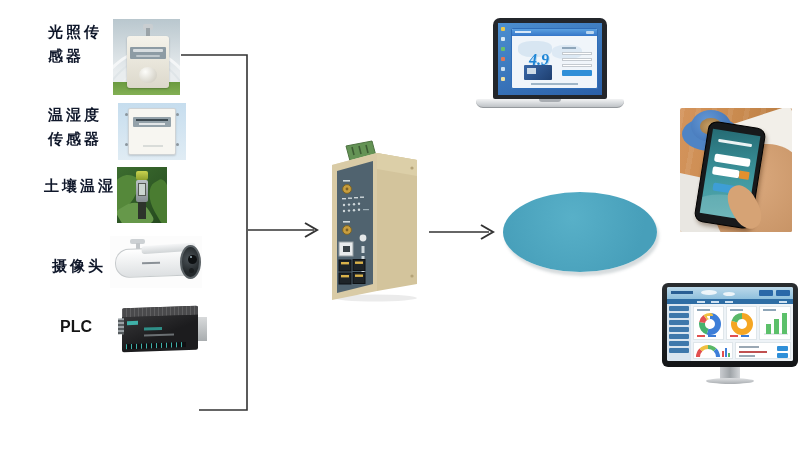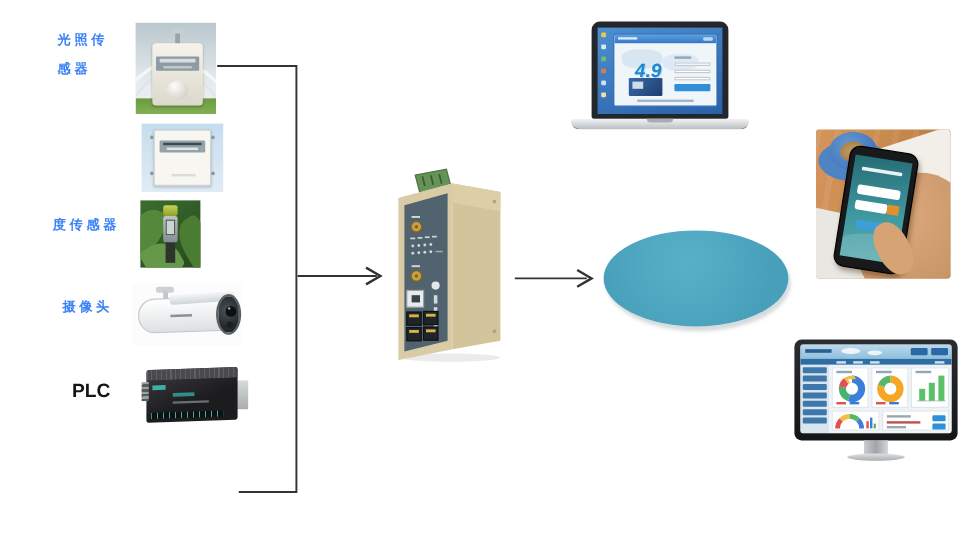--- a/index.html
+++ b/index.html
@@ -1,22 +1,22 @@
 <!DOCTYPE html>
 <html><head>
 <meta charset="utf-8">
 <style>
   * { margin:0; padding:0; box-sizing:border-box; }
   body { background:#ffffff; font-family:"Liberation Sans", sans-serif; }
   .canvas { position:relative; width:800px; height:464px; background:#ffffff; overflow:hidden; }
   .abs { position:absolute; }
 
   
-  .cn-label { position:absolute; font-family:Liberation Serif, serif;
-              font-size:11px; font-weight:700; color:#3b82f6; letter-spacing:3px;
+  .cn-label { position:absolute; font-family:Liberation Mono, monospace;
+              font-size:15px; font-weight:700; color:#0f172a; letter-spacing:3px;
               line-height:24px; white-space:nowrap; }
   .plc-label { position:absolute; font-family:"Liberation Sans", sans-serif;
                font-size:16px; font-weight:700; color:#151515; }
 
   
   .photo { position:absolute; overflow:hidden; }
 
   
   .ph-light { left:113px; top:19px; width:67px; height:76px;
               background:linear-gradient(#b9c7ce, #e9edef 70%); }
@@ -106,21 +106,21 @@
                 background:linear-gradient(160deg,#4c8fd0,#2a5fa8); overflow:hidden; }
   .lap-icon { position:absolute; left:3px; width:4px; height:4px; border-radius:1px; }
   .lap-win { position:absolute; left:13px; top:5px; right:4px; bottom:6px;
              background:#f0f5fa; border-radius:2px; border:1px solid #2f6db8; overflow:hidden; }
   .lap-title { position:absolute; left:0; top:0; right:0; height:7px;
                background:linear-gradient(#5aa0e0,#3576c8); }
   .lap-title .td { position:absolute; left:3px; top:2px; width:16px; height:2px; background:#d8e8f8; }
   .lap-title .tb { position:absolute; right:3px; top:2px; width:8px; height:3px; background:#bcd6ee; border-radius:1px; }
   .lap-map1 { position:absolute; left:6px; top:12px; width:34px; height:16px; background:#d8e6f2; border-radius:40%; }
   .lap-map2 { position:absolute; left:40px; top:16px; width:30px; height:14px; background:#dde9f4; border-radius:40%; }
-  .lap-big { position:absolute; left:17px; top:22px; font-family:Liberation Sans, sans-serif;
+  .lap-big { position:absolute; left:17px; top:22px; font-family:Liberation Serif, serif;
              font-weight:700; font-style:italic; font-size:16px; color:#1f86d6;
              text-shadow:1px 1px 0 #bcdaf0; }
   .lap-img { position:absolute; left:12px; bottom:8px; width:28px; height:15px; border-radius:1px;
              background:linear-gradient(135deg,#3a68a8,#1e3f70); }
   .lap-img i { position:absolute; left:3px; top:3px; width:9px; height:6px; background:#cfdce8; display:block; }
   .lap-form { position:absolute; right:5px; top:18px; width:30px; }
   .lap-form .fl { height:3px; background:#ffffff; border:1px solid #c4cad0; margin-bottom:3px; }
   .lap-form .fb { height:6px; background:#2f8fd8; border-radius:1px; margin-top:2px; }
   .lap-form .lbl { height:2px; width:14px; background:#8fa6ba; margin-bottom:3px; }
   .lap-foot { position:absolute; left:22%; bottom:3px; width:56%; height:2px; background:#9fb6c8; }
@@ -193,24 +193,28 @@
 </style>
 </head>
 <body>
 
 <div class="canvas">
 
   <div class="cn-label" style="left:48px; top:22px;">
     <div>光照传</div>
     <div>感器</div>
   </div>
+  <div class="cn-label" style="left:48px; top:105px;">
+    <div>温湿度</div>
+    <div>传感器</div>
+  </div>
   <div class="cn-label" style="left:44px; top:176px;">
-    <div>度传感器</div>
-  </div>
-  <div class="cn-label" style="left:52px; top:244px;text-align:right;">
+    <div>土壤温湿</div>
+  </div>
+  <div class="cn-label" style="left:52px; top:256px;text-align:right;">
     <div>摄像头</div>
   </div>
   <div class="plc-label" style="left:60px; top:318px;">
     <span>PLC</span>
   </div>
 
   <div class="photo ph-light">
     <svg class="overlay" width="67" height="76" viewBox="0 0 67 76">
       <path d="M-12,62 Q33,2 78,62" fill="none" stroke="#f4f6f7" stroke-width="3"></path>
       <path d="M-4,66 Q33,14 70,66" fill="none" stroke="#dfe5e8" stroke-width="2"></path>

